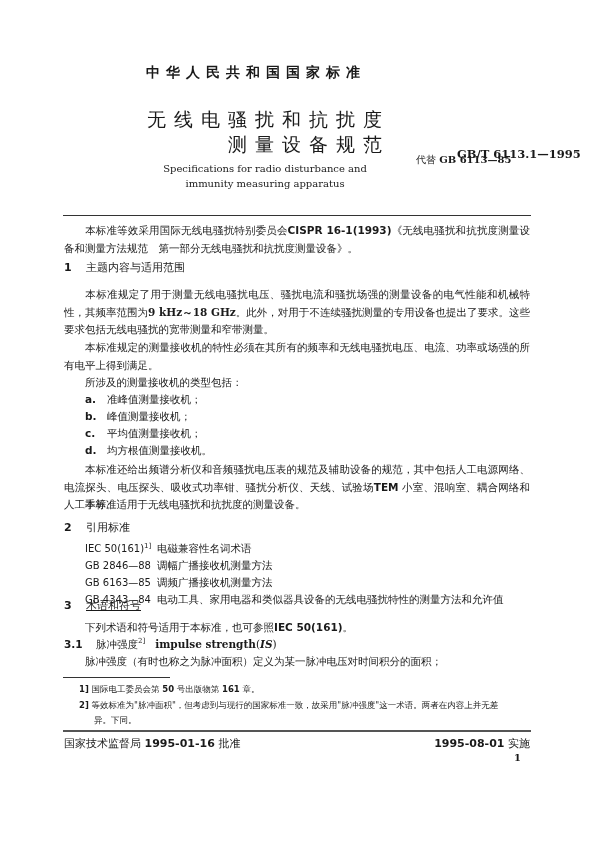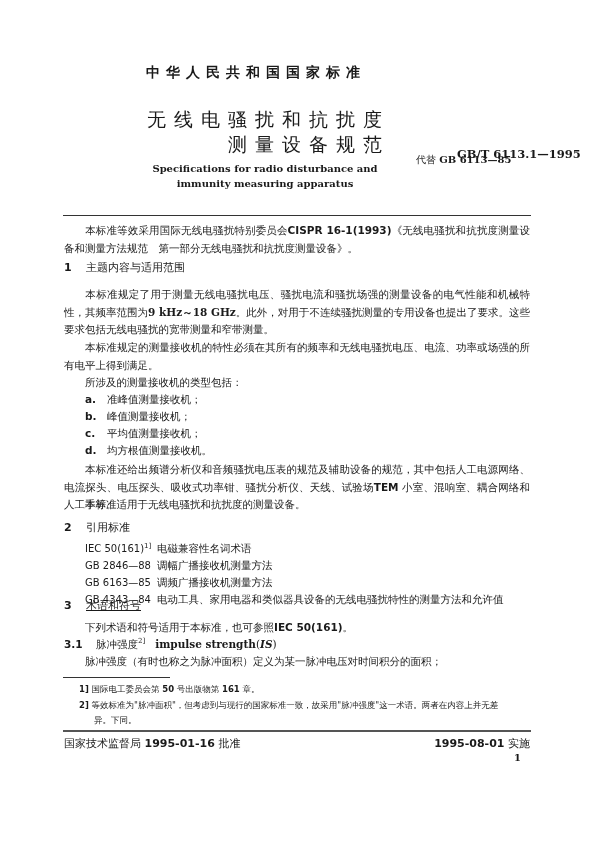--- a/index.html
+++ b/index.html
@@ -11,21 +11,21 @@
   .abs { position: absolute; white-space: nowrap; }
   .sans { font-family: "DejaVu Sans", "Liberation Sans", sans-serif; }
   .b { font-weight: bold; }
   .i { font-style: italic; margin-top: 48px; }
 
   
   .nat-std { left: 0; width: 512px; top: 64px; text-align: center; font-size: 14px; letter-spacing: 6px; font-weight: bold; }
   .title-zh { left: 140px; width: 250px; text-align: right; font-size: 19px; letter-spacing: 8px; }
   .title-zh.l1 { top: 107px; }
   .title-zh.l2 { top: 132px; }
-  .title-en { left: 120px; width: 290px; text-align: center; font-size: 10px; font-weight: bold; }
+  .title-en { left: 120px; width: 290px; text-align: center; font-size: 10px; font-weight: normal; }
   .title-en.l1 { top: 163px; }
   .title-en.l2 { top: 178px; }
   .std-code { left: 457px; top: 123px; font-size: 11.5px; font-weight: bold; margin-top: 24px; }
   .replaces { left: 397px; top: 153px; font-size: 10px; margin-left: 19px; }
   .replaces .code { font-weight: bold; }
 
   .rule { position: absolute; background: #333; }
 
   
   .p { font-size: 10.5px; line-height: 17.5px; position: absolute; left: 64px; width: 466px; text-align: justify; white-space: normal; }

